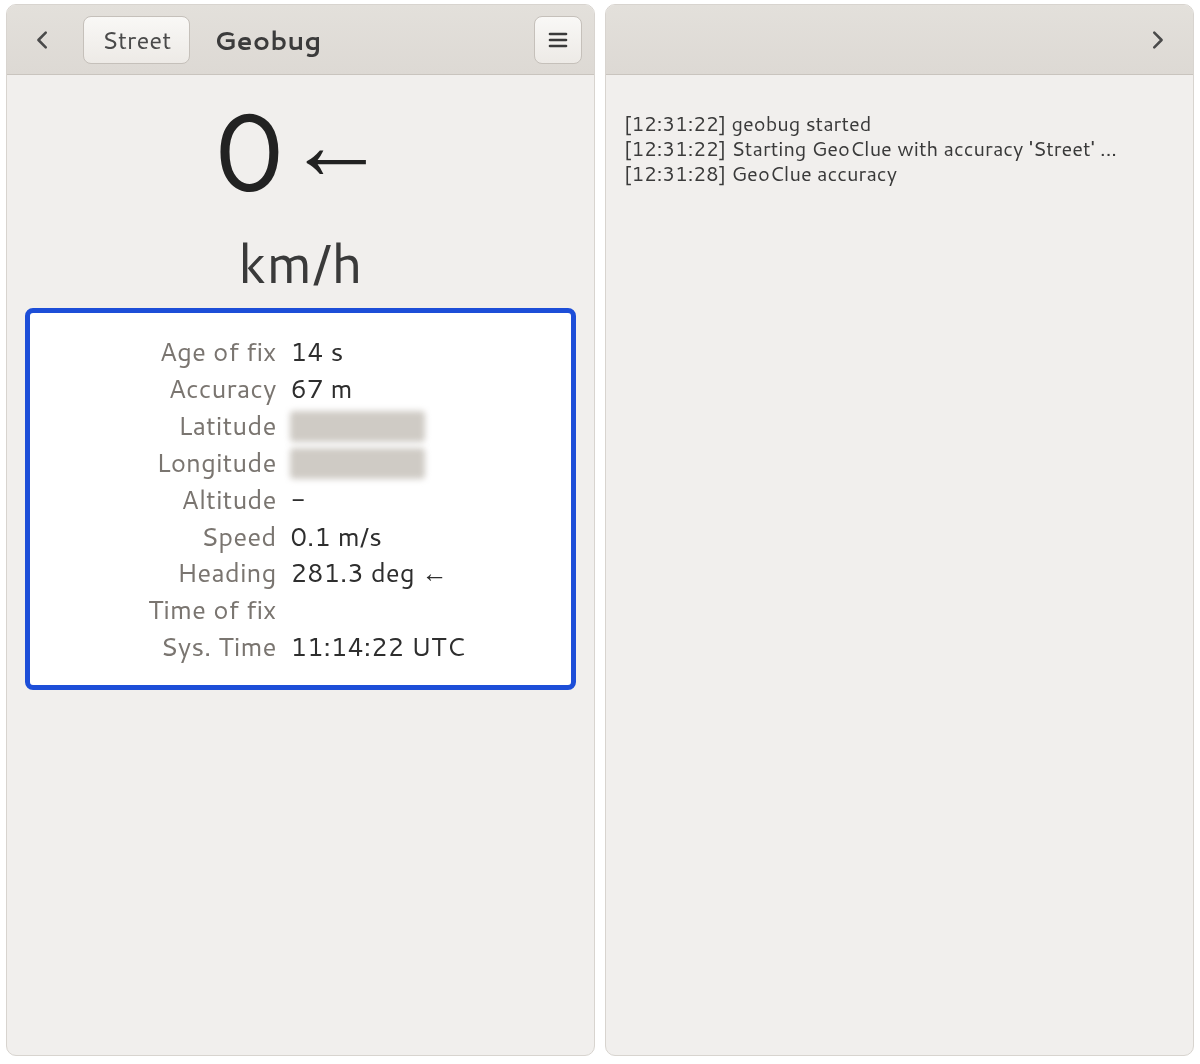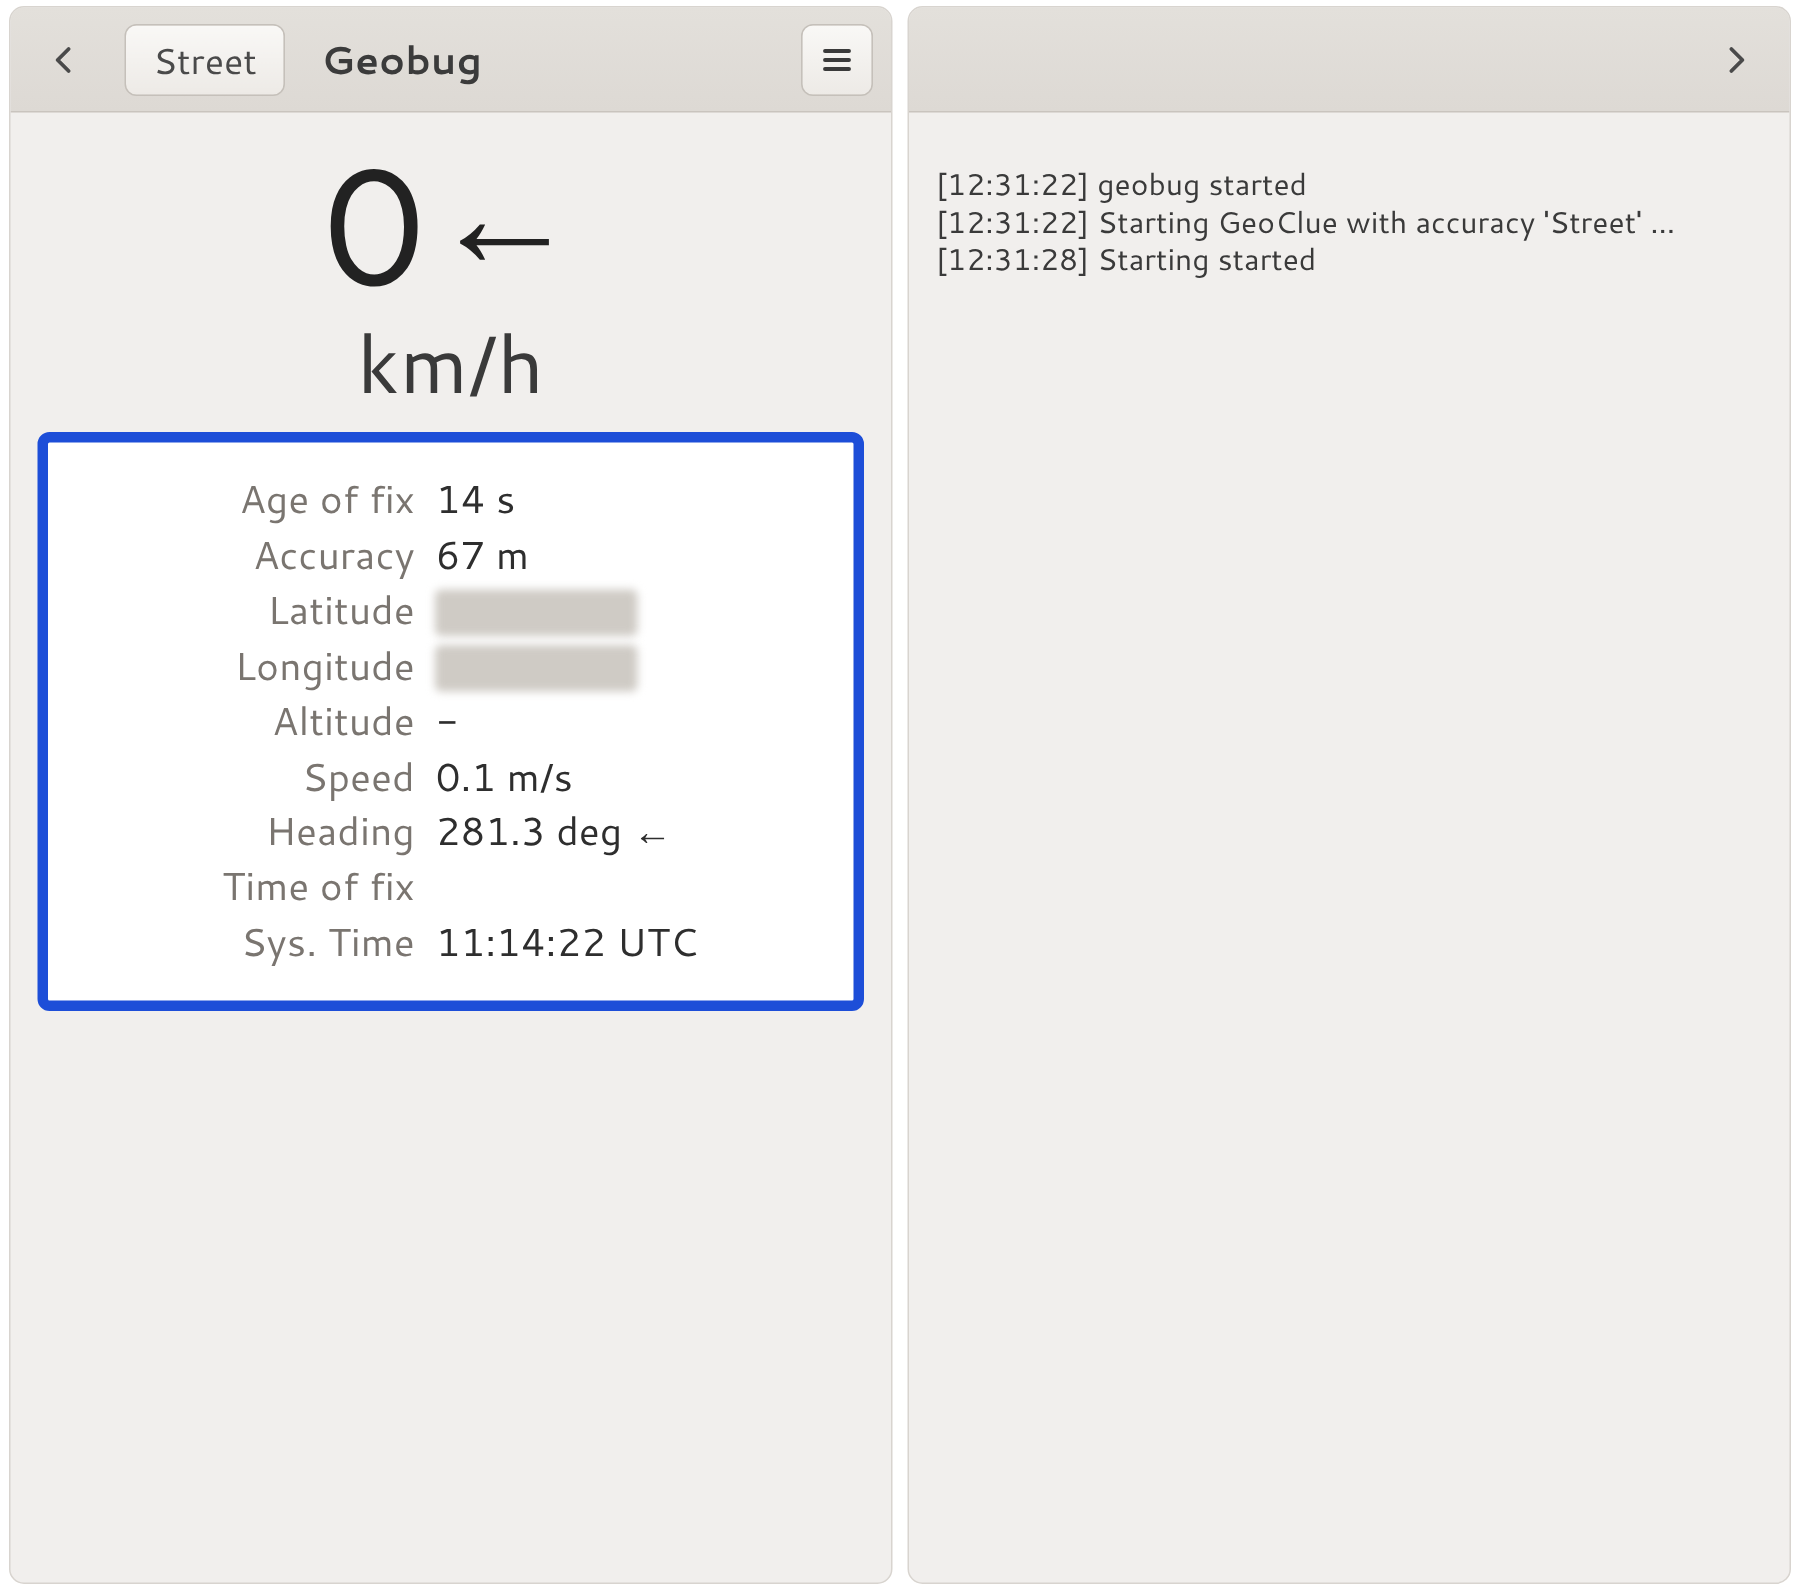--- a/index.html
+++ b/index.html
@@ -95,24 +95,25 @@
     font-size: 100px;
     line-height: 1;
     font-weight: 400;
     color: #222;
     margin-left: 6px;
     vertical-align: 12px;
   }
   .speed-unit {
     font-size: 54px;
     color: #3a3a3a;
+    margin-top: 20px;
   }
   .info-card {
     background: #ffffff;
-    border: 7px solid #1d4ed8;
+    border: 5px solid #1d4ed8;
     border-radius: 8px;
     margin: 4px 8px 0 8px;
     padding: 20px 18px;
   }
   .info-row {
     display: flex;
     align-items: baseline;
     font-size: 26px;
     line-height: 1.42;
   }
@@ -231,16 +232,16 @@
       <div class="hb-btn flat icon-only">
         <svg class="chevron" viewBox="0 0 24 24">
             <polyline points="9 4 17 12 9 20"></polyline>
           </svg>
       </div>
     </div>
     <div class="log-area" id="log-area">
 
     <div class="log-line">[12:31:22] geobug started</div>
         <div class="log-line">[12:31:22] Starting GeoClue with accuracy 'Street' ...</div>
-        <div class="log-line">[12:31:28] Starting started</div>
+        <div class="log-line">[12:31:28] GeoClue accuracy</div>
       </div>
   </div>
 </div>
 
 </body></html>

